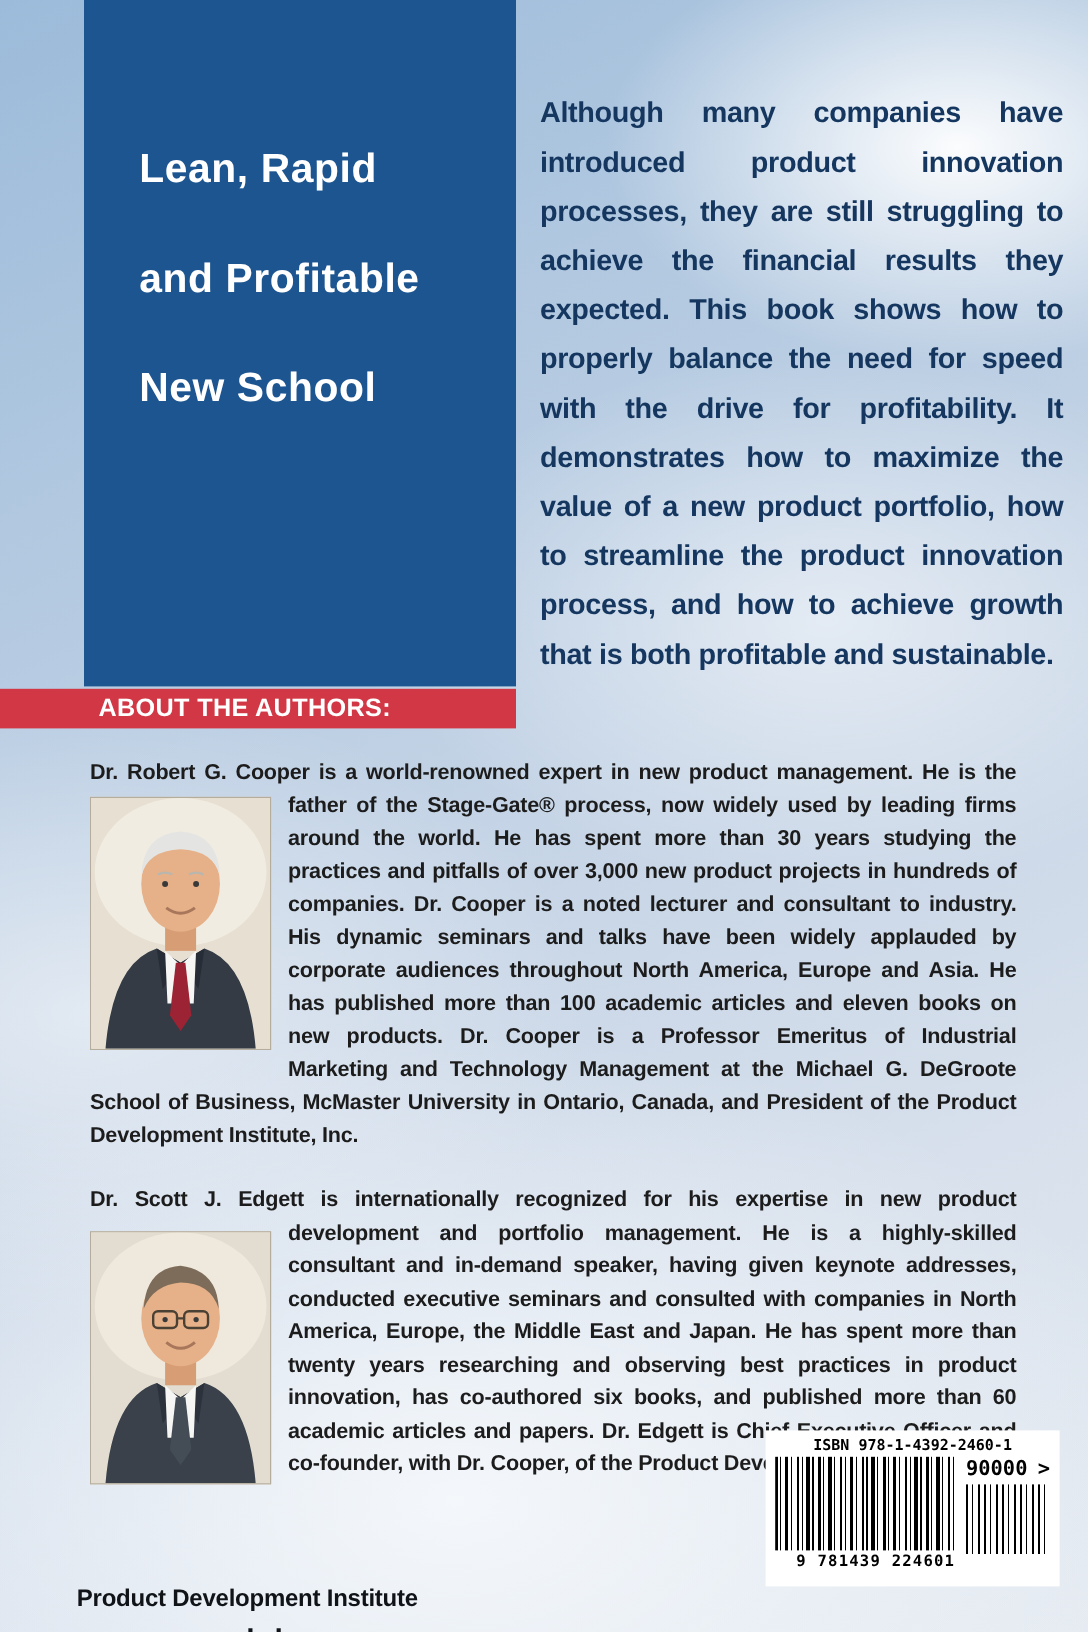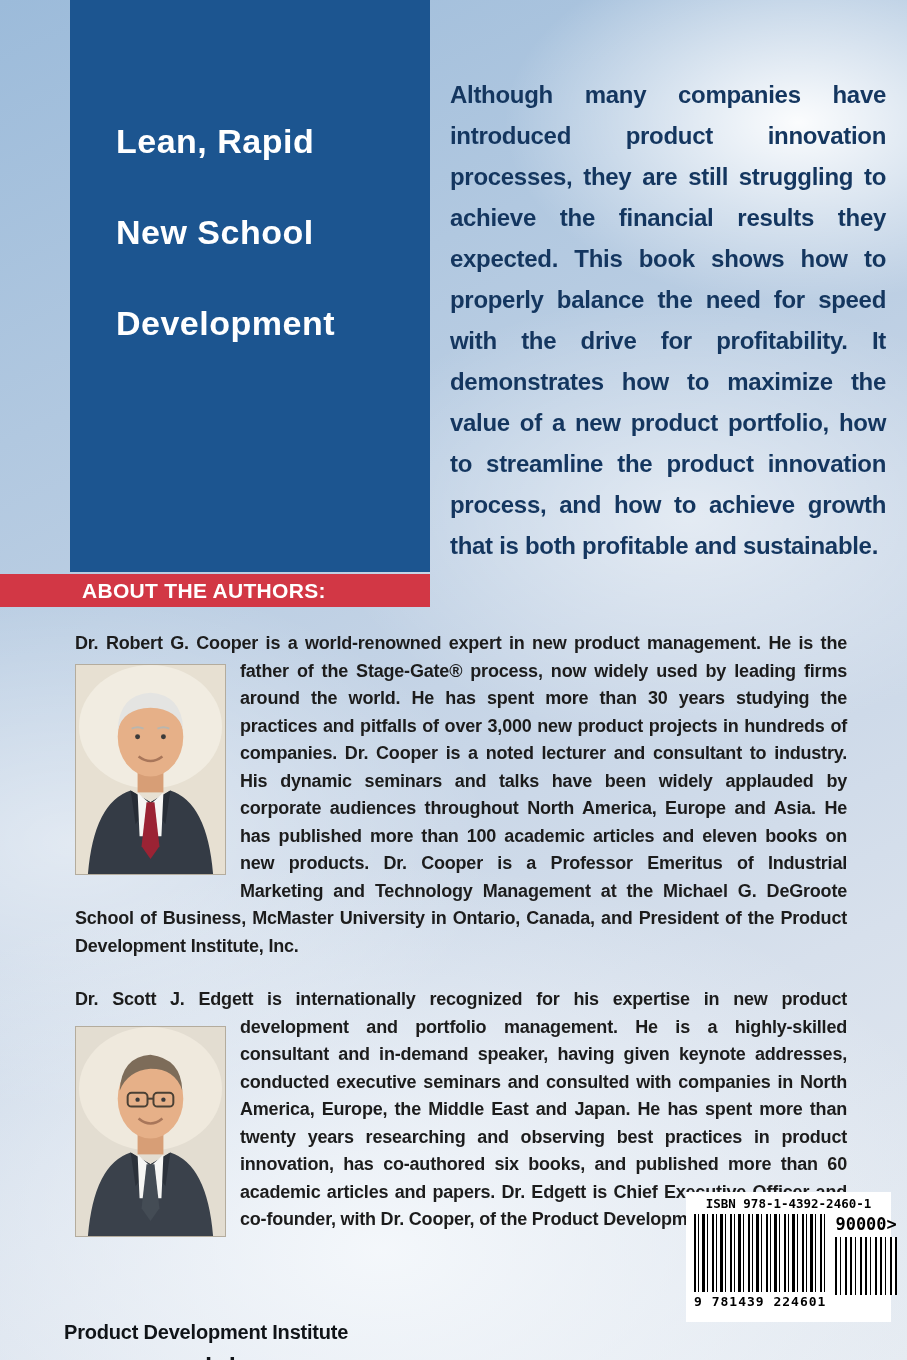--- a/index.html
+++ b/index.html
@@ -48,22 +48,22 @@
   .photo-frame{
     width:100%;height:211px;border:1px solid #b4ac9d;background:#efe9dd;box-sizing:border-box;
   }
   .photo-frame svg{display:block;width:100%;height:100%;}
   
   .footer{position:absolute;left:64px;top:1321px;color:#101418;}
   .footer-line1{font-size:20px;font-weight:bold;letter-spacing:-.2px;}
   .footer-line2{font-size:25px;font-weight:bold;margin-top:9px;text-align:center;}
   
   .barcode-panel{
-    position:absolute;left:638px;top:1192px;width:205px;height:130px;
-    background:#ffffff;box-sizing:border-box;padding:4px 8px 0 8px;margin-left:48px;
+    position:absolute;left:638px;top:1192px;width:245px;height:130px;
+    background:#ffffff;box-sizing:border-box;padding:4px 8px 0 8px;
   }
   .isbn{font-family:"DejaVu Sans Mono",monospace;font-size:12.5px;font-weight:bold;text-align:center;white-space:nowrap;}
   .barcode-row{display:flex;margin-top:3px;}
   .col-main{width:150px;}
   .bars-main{
     height:78px;
     background:repeating-linear-gradient(90deg,
       #000 0 2px,#fff 2px 4px,#000 4px 5px,#fff 5px 8px,
       #000 8px 11px,#fff 11px 13px,#000 13px 14px,#fff 14px 18px);
   }
@@ -82,22 +82,22 @@
       #000 0 2px,#fff 2px 5px,#000 5px 6px,#fff 6px 10px,#000 10px 12px,#fff 12px 15px);
   }
 </style>
 </head>
 <body>
 
 <div class="page">
 
   <div class="title-panel">
     <div class="title-line">Lean, Rapid</div>
+    <div class="title-line">and Profitable</div>
     <div class="title-line">New School</div>
-    <div class="title-line">Development</div>
   </div>
 
   <div class="blurb">Although many companies have introduced product innovation processes, they are still struggling to achieve the financial results they expected. This book shows how to properly balance the need for speed with the drive for profitability. It demonstrates how to maximize the value of a new product portfolio, how to streamline the product innovation process, and how to achieve growth that is both profitable and sustainable.</div>
 
   <div class="banner">ABOUT THE AUTHORS:</div>
 
   <div class="bios">
 
     <div class="bio bio-cooper">
       <div class="photo photo-cooper">

